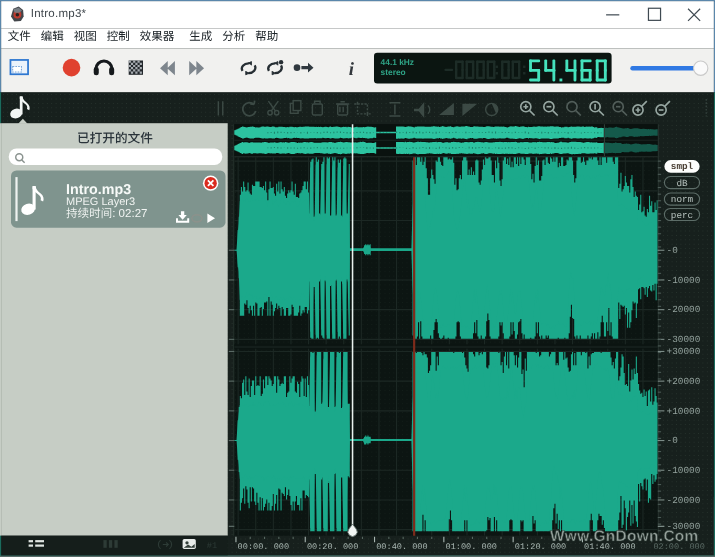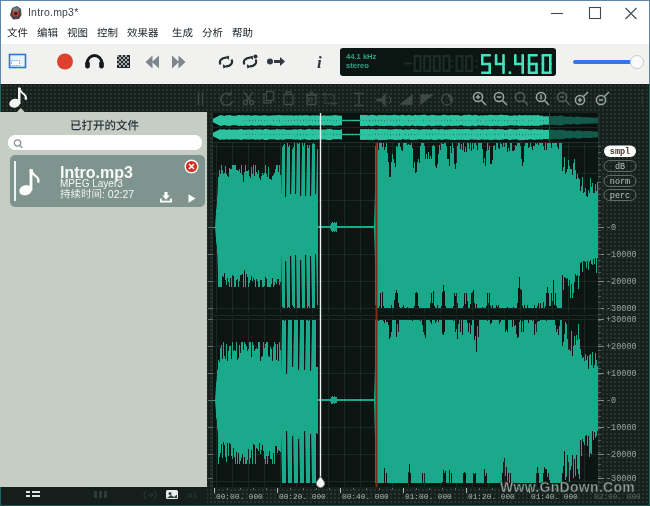--- a/index.html
+++ b/index.html
@@ -249,21 +249,21 @@
       <path d="M7.8 7.4 l2.6 2.6" stroke="#8a938f" stroke-width="1.3"></path>
  </svg>
 
  <div style="position:absolute;left:10px;top:155px;width:195px;height:52px;background:#7f948e;border-radius:5px"></div>
  <div style="position:absolute;left:14px;top:161px;width:2px;height:40px;background:#eef2f0"></div>
  <svg width="30" height="34" viewBox="0 0 30 34" style="left:18px;top:166px">
    <ellipse cx="7.6" cy="24.2" rx="6.4" ry="5" transform="rotate(-18 7.6 24.2)" fill="#fff"></ellipse>
    <rect x="11.6" y="3.5" width="2.8" height="21" fill="#fff"></rect>
    <path d="M11.6 3 l2.8 0 c0.3 3.2 2.2 5 4.6 6.8 c2.6 2 3.2 5 2.2 7.4 l-2.3 -1.1 c0.7 -1.7 0.2 -3.6 -1.5 -4.9 c-2.3 -1.8 -4.6 -3.4 -5.8 -5.4 Z" fill="#fff"></path>
  </svg>
- <div style="position:absolute;left:60px;top:164px;font-size:16px;font-weight:bold;color:#f7faf8">Intro.mp3</div>
+ <div style="position:absolute;left:60px;top:164px;font-size:13px;font-weight:bold;color:#f7faf8">Intro.mp3</div>
  <div style="position:absolute;left:60px;top:178px;font-size:10px;color:#f2f5f3">MPEG Layer3</div>
  <svg width="100" height="14" viewBox="0 0 100 14" style="position:absolute;left:60px;top:187px" fill="#f2f5f3">
       <g transform="translate(0,10.5)">
         <path transform="translate(0.00,0.00) scale(0.010500,-0.010500)" d="M448 204C491 150 539 74 558 26L620 65C599 113 549 185 506 237ZM626 835V710H413V642H626V515H362V446H758V334H373V265H758V11C758 -2 754 -7 739 -7C724 -8 671 -9 615 -6C625 -27 635 -58 638 -79C712 -79 761 -78 790 -67C821 -55 830 -34 830 11V265H954V334H830V446H960V515H698V642H912V710H698V835ZM171 839V638H42V568H171V351C117 334 67 320 28 309L47 235L171 275V11C171 -4 166 -8 154 -8C142 -8 103 -8 60 -7C69 -28 79 -59 81 -77C144 -78 183 -75 207 -63C232 -51 241 -31 241 10V298L350 334L340 403L241 372V568H347V638H241V839Z"></path>
         <path transform="translate(10.50,0.00) scale(0.010500,-0.010500)" d="M474 452C518 426 571 388 597 359L633 401C607 429 553 466 509 489ZM401 361C448 335 503 293 529 264L566 307C538 336 483 375 437 400ZM689 105C768 51 863 -29 908 -82L957 -35C910 17 813 94 735 146ZM43 58 60 -12C145 20 256 63 361 103L349 165C235 124 120 82 43 58ZM401 593V528H851C837 485 821 441 807 410L867 394C890 442 916 517 937 584L889 596L877 593H693V683H885V747H693V840H619V747H438V683H619V593ZM648 489V370C648 333 646 292 636 251H380V185H613C576 109 504 34 361 -26C375 -40 396 -65 405 -82C576 -8 655 88 690 185H939V251H708C716 291 718 331 718 368V489ZM61 423C75 430 98 436 215 451C173 386 135 334 118 314C88 276 66 250 46 246C53 229 64 196 68 182C87 196 120 207 354 271C352 285 350 314 350 334L176 291C246 380 315 487 372 594L313 628C296 590 275 552 254 516L135 504C194 591 253 701 296 808L231 838C190 717 118 586 95 552C73 518 56 494 38 490C46 471 57 437 61 423Z"></path>
         <path transform="translate(21.00,0.00) scale(0.010500,-0.010500)" d="M474 452C527 375 595 269 627 208L693 246C659 307 590 409 536 485ZM324 402V174H153V402ZM324 469H153V688H324ZM81 756V25H153V106H394V756ZM764 835V640H440V566H764V33C764 13 756 6 736 6C714 4 640 4 562 7C573 -15 585 -49 590 -70C690 -70 754 -69 790 -56C826 -44 840 -22 840 33V566H962V640H840V835Z"></path>
         <path transform="translate(31.50,0.00) scale(0.010500,-0.010500)" d="M91 615V-80H168V615ZM106 791C152 747 204 684 227 644L289 684C265 726 211 785 164 827ZM379 295H619V160H379ZM379 491H619V358H379ZM311 554V98H690V554ZM352 784V713H836V11C836 -2 832 -6 819 -7C806 -7 765 -8 723 -6C733 -25 743 -57 747 -75C808 -75 851 -75 878 -63C904 -50 913 -31 913 11V784Z"></path>
       </g>
       <text x="42" y="10.5" font-family="Liberation Sans" font-size="10.5" fill="#f2f5f3">: 02:27</text>
     </svg>

